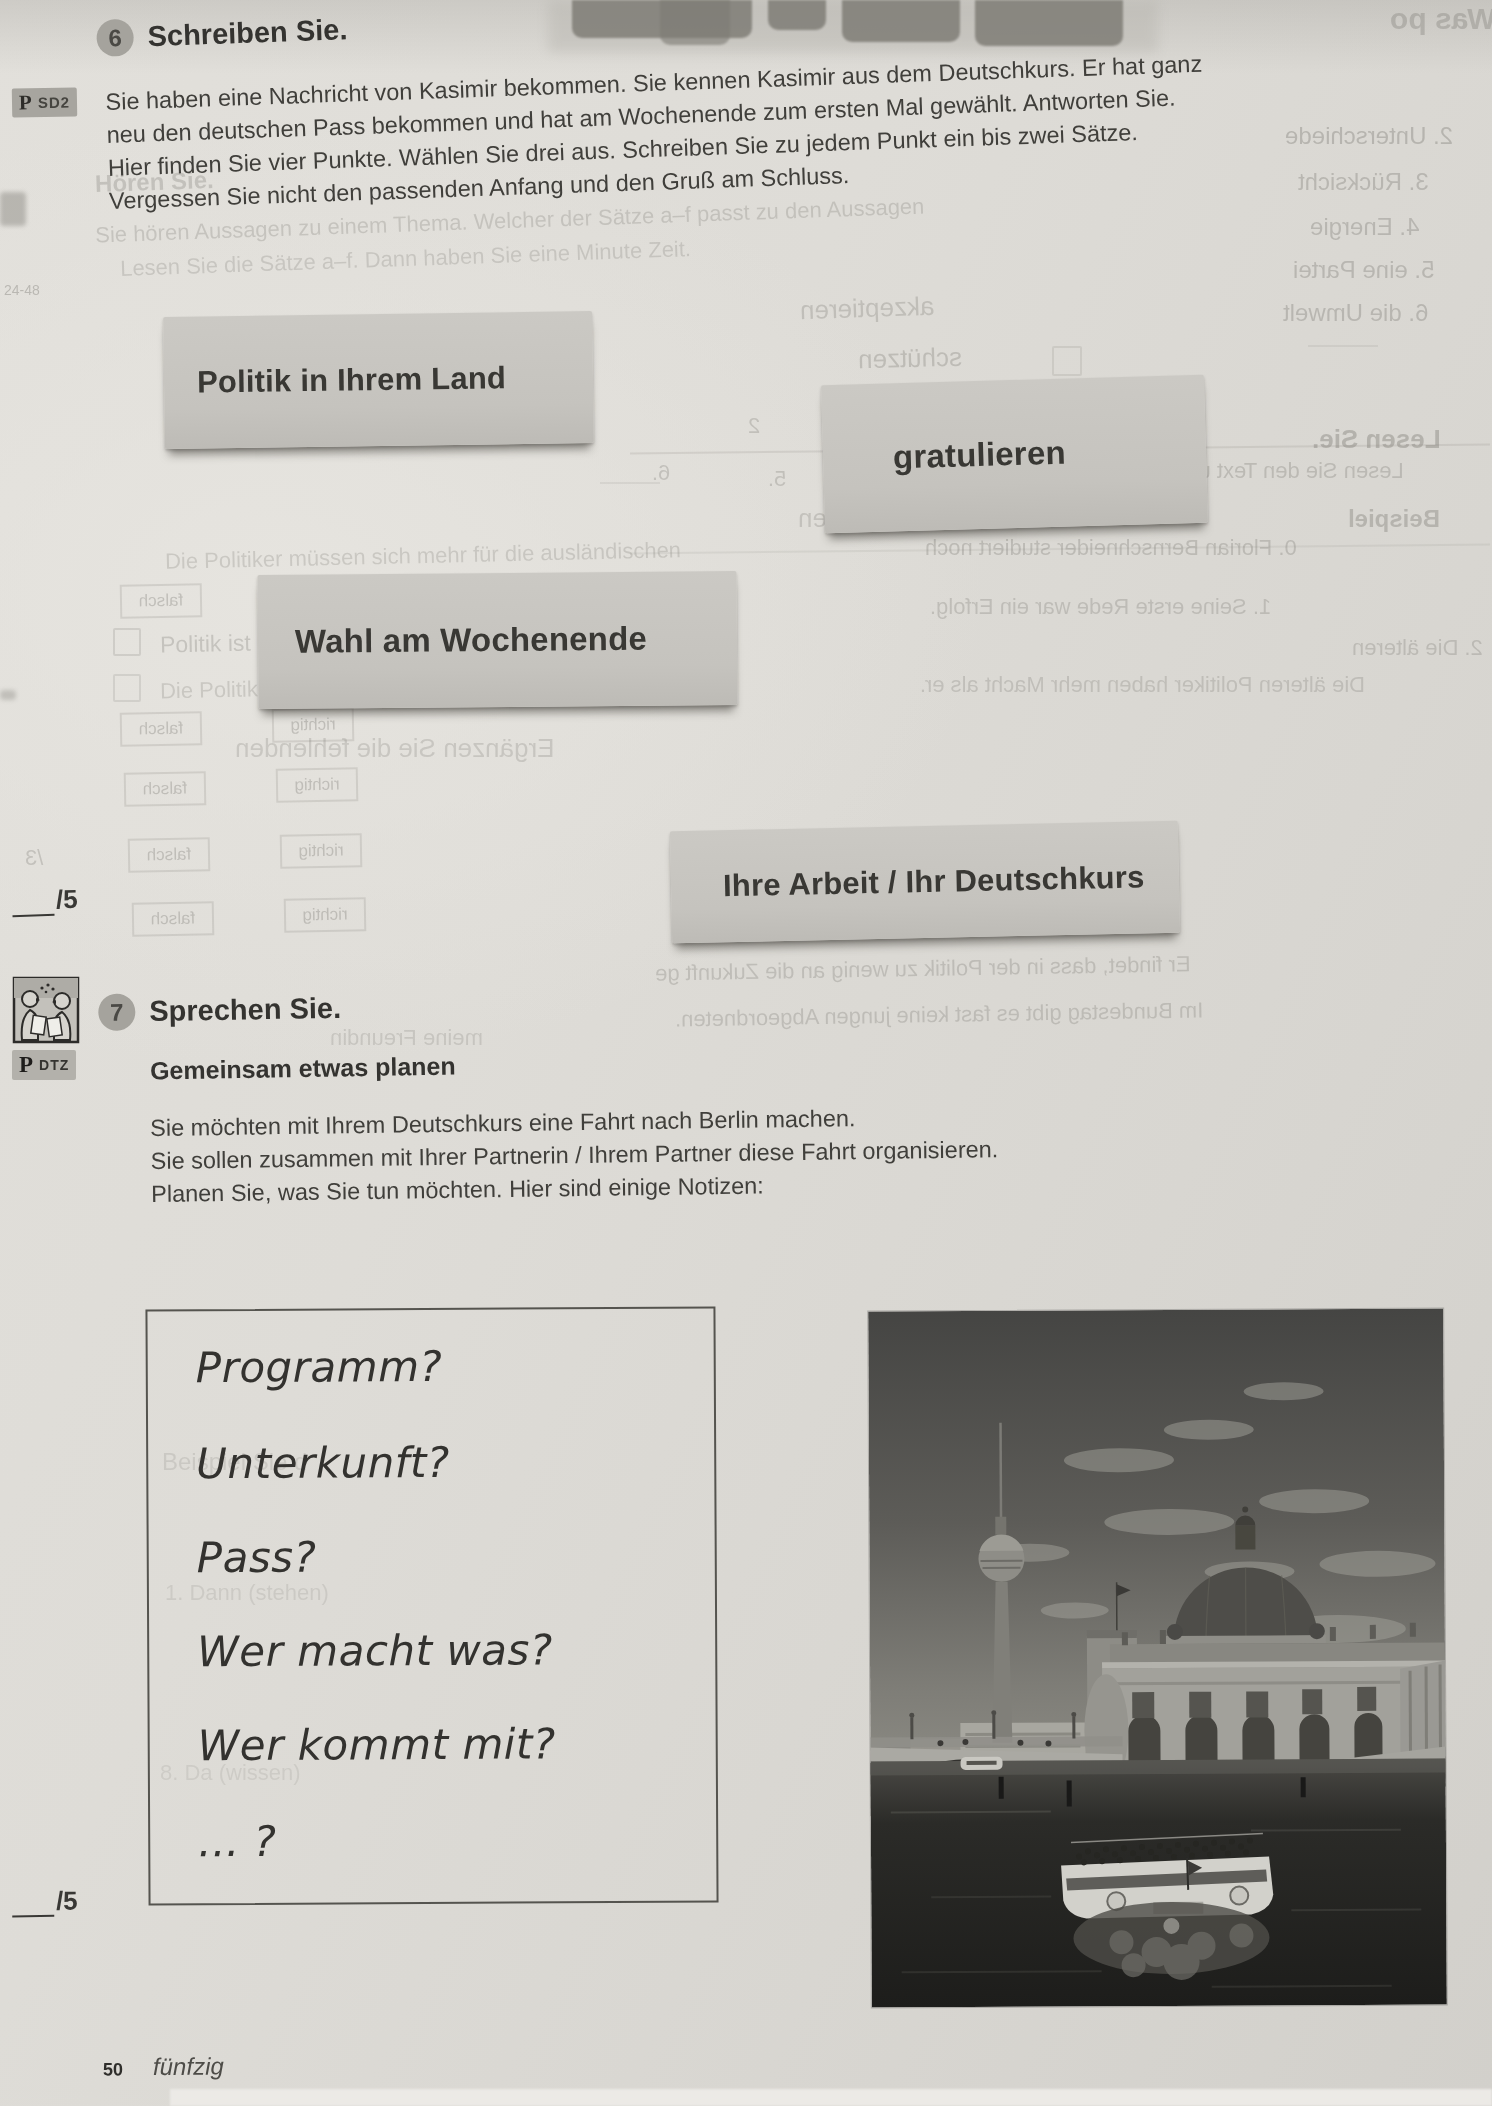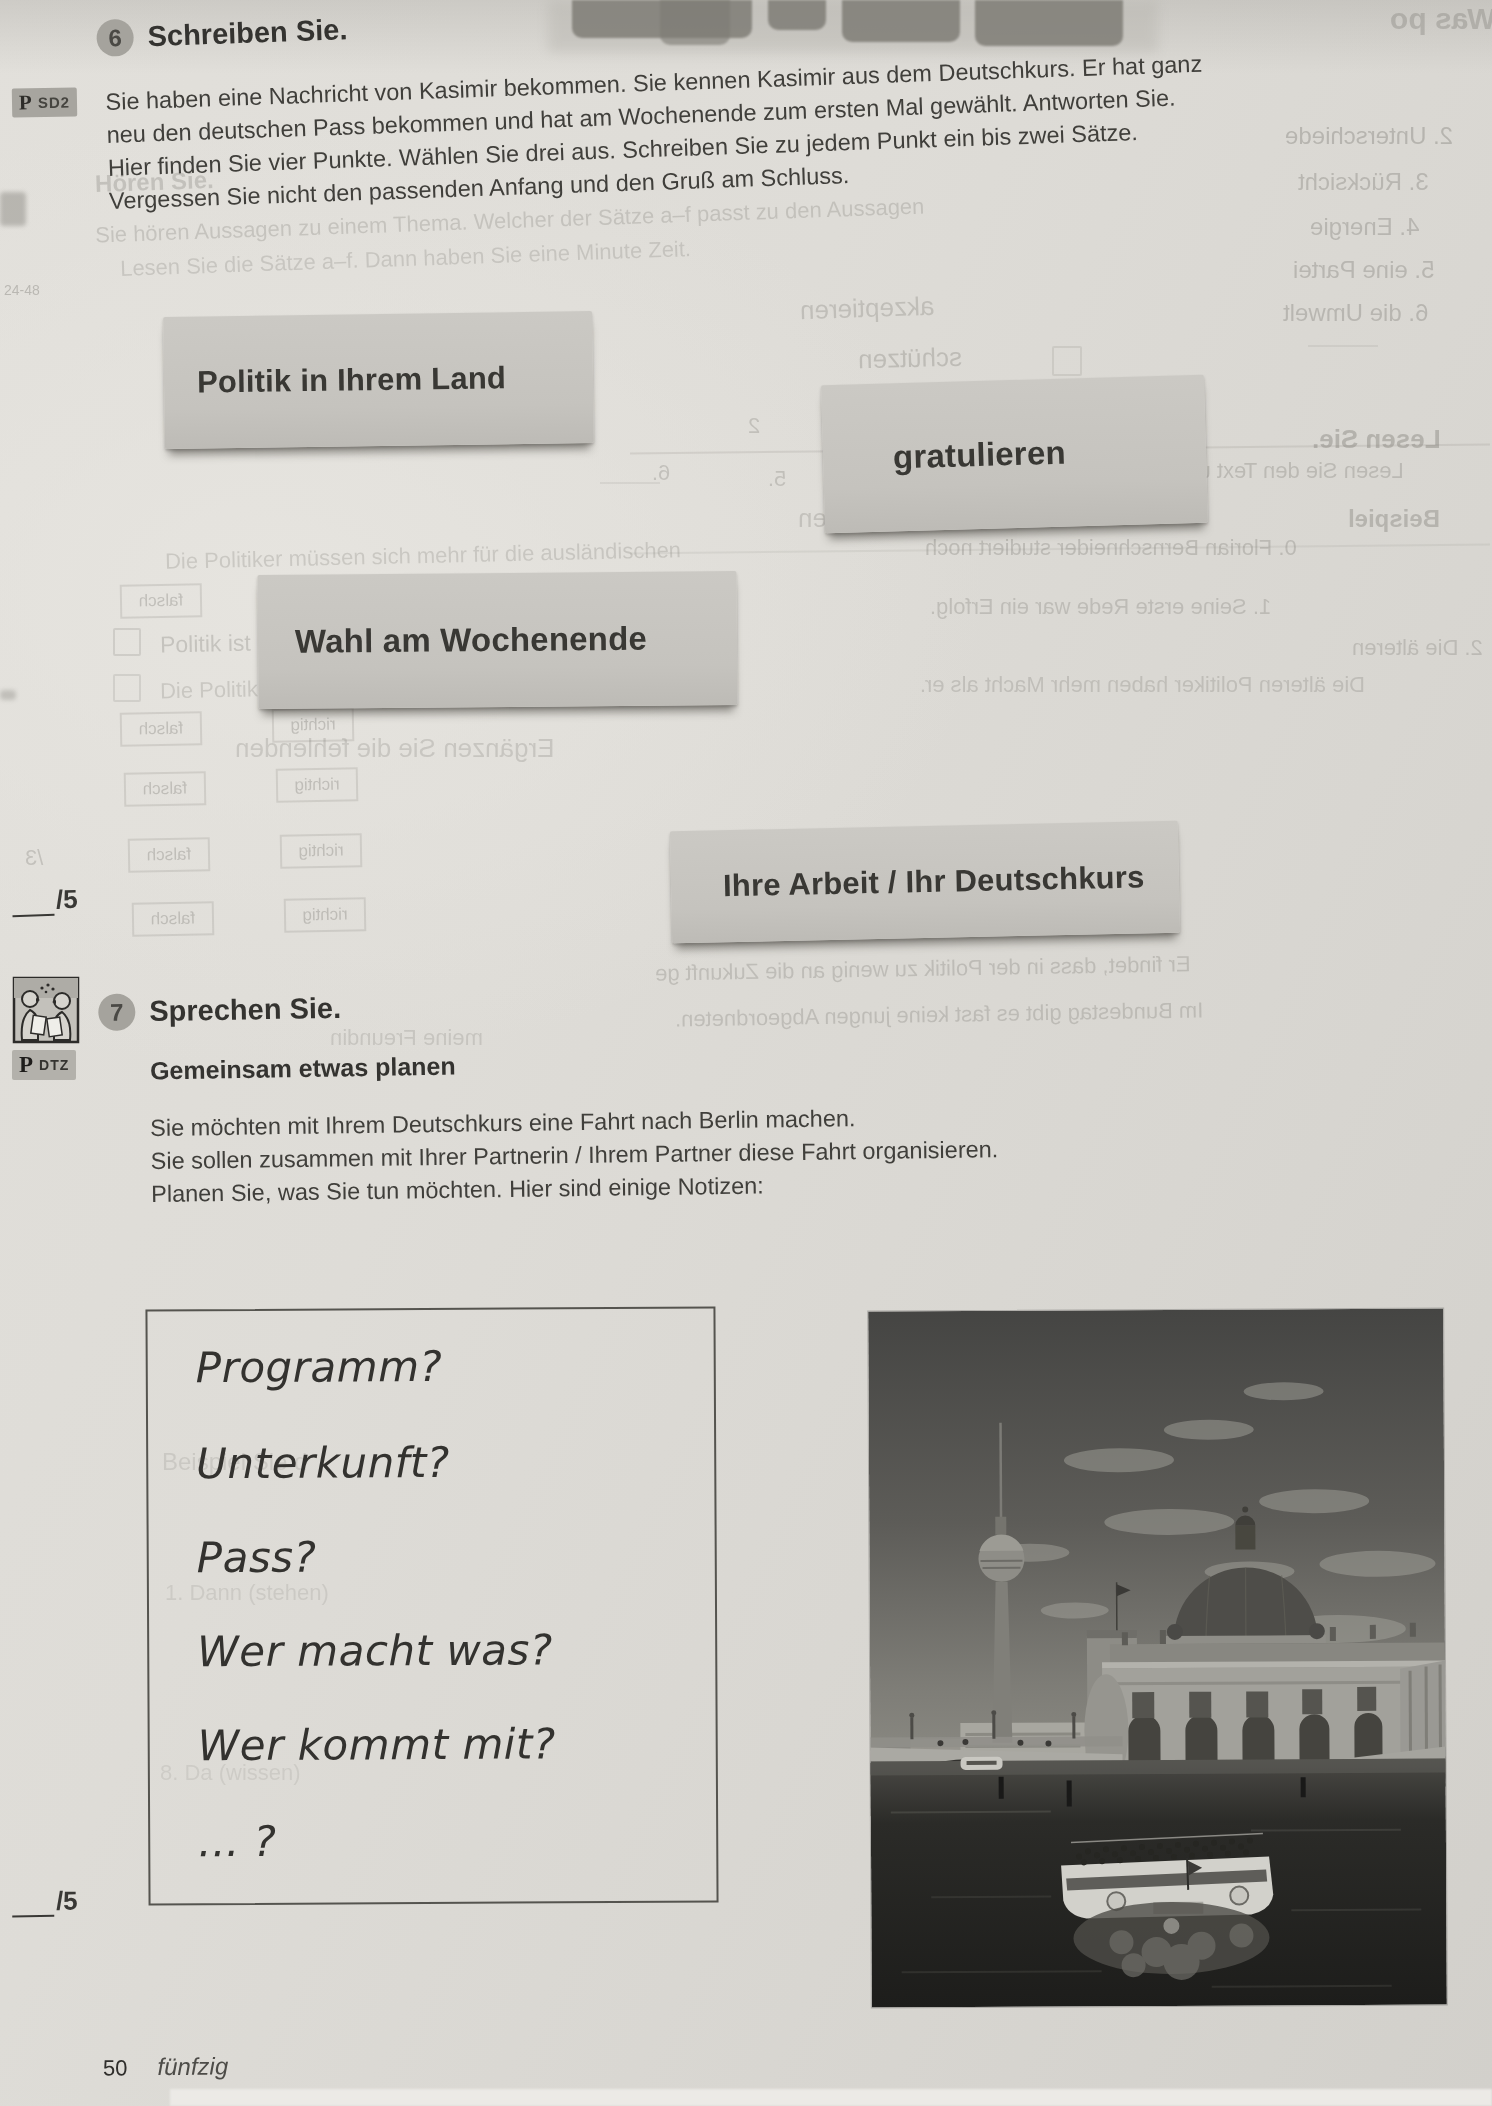--- a/index.html
+++ b/index.html
@@ -50,21 +50,21 @@
   .score .blank{display:inline-block;width:42px;border-bottom:2.5px solid #393835;height:24px;}
 
   
   .notebox{position:absolute;left:147px;top:1308px;width:566px;height:592px;
     border:2px solid #55544f;transform:rotate(-.3deg);}
   .nb-item{position:absolute;left:48px;font-family:"DejaVu Sans",sans-serif;
     font-style:italic;font-size:42px;color:#33322f;letter-spacing:.5px;white-space:nowrap;}
 
   
   .footer{position:absolute;left:103px;top:2053px;display:flex;gap:30px;align-items:baseline;transform:rotate(-.5deg);}
-  .pagenum{font-size:22px;font-weight:normal;color:#2f2e2b;}
+  .pagenum{font-size:18px;font-weight:bold;color:#2f2e2b;}
   .pageword{font-size:24px;font-style:italic;color:#4d4c48;}
   .bottom-strip{position:absolute;left:170px;top:2089px;width:1322px;height:17px;background:#eceae6;filter:blur(1px);}
 
   .smudge{position:absolute;background:#8e8c86;border-radius:4px;filter:blur(2px);}
 </style>
 </head>
 <body>
 
 <div id="page">
 

